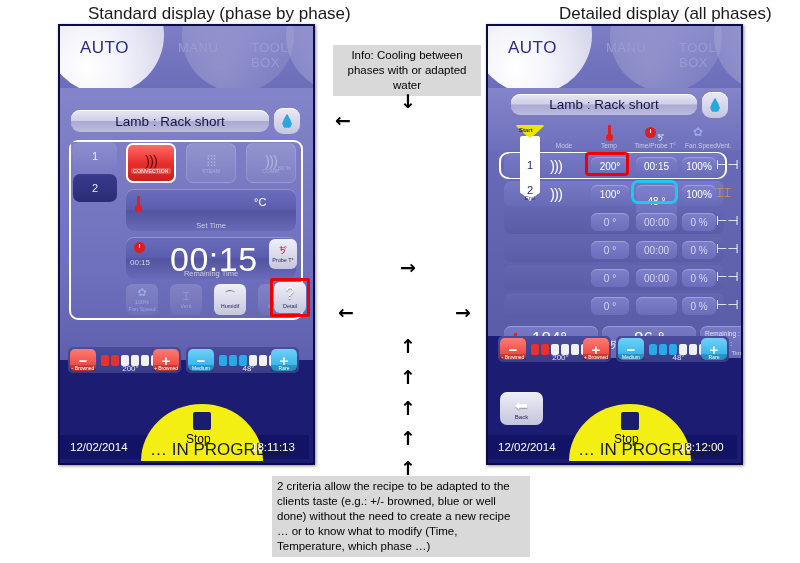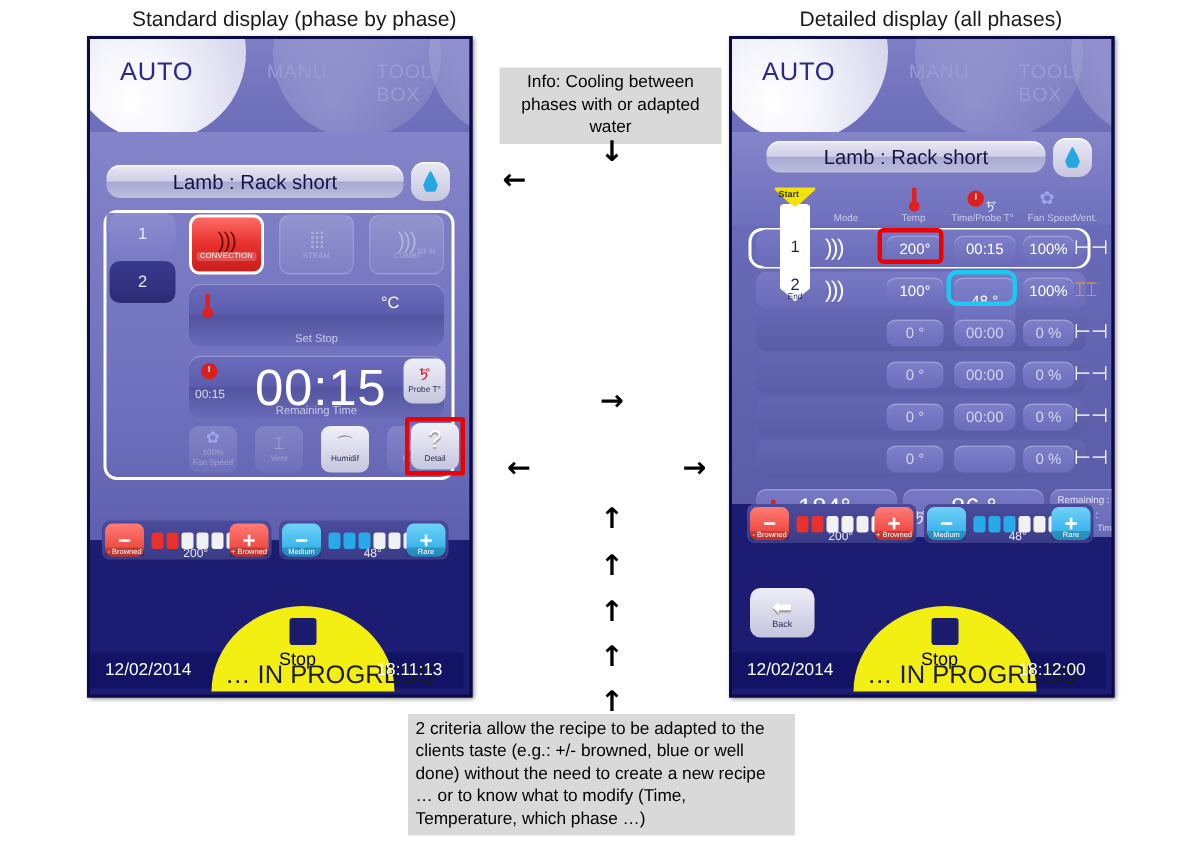--- a/index.html
+++ b/index.html
@@ -5,21 +5,21 @@
   html,body{margin:0;padding:0;}
   body{
     width:800px;height:563px;background:#ffffff;
     font-family:"Liberation Sans",sans-serif;
     position:relative;overflow:hidden;
     -webkit-font-smoothing:antialiased;
   }
   .abs{position:absolute;}
 
   
-  .caption{font-size:14px;color:#1a1a1a;white-space:nowrap;}
+  .caption{font-size:17px;color:#1a1a1a;white-space:nowrap;}
 
   
   .note{
     background:#d9d9d9;color:#000;font-size:11.5px;line-height:15px;
     padding:3px 5px;box-sizing:border-box;
   }
   .note.center{text-align:center;}
 
   
   .arrow{font-size:19px;line-height:19px;color:#000;font-family:"DejaVu Sans",sans-serif;font-weight:bold;}
@@ -230,21 +230,21 @@
   .thermo .stem{position:absolute;left:3px;top:0;width:2.5px;height:11px;background:#e02020;border-radius:1px;}
   .thermo .bulb{position:absolute;left:1px;top:9px;width:6.5px;height:6.5px;background:#e02020;border-radius:50%;}
   .clock{width:11px;height:11px;border-radius:50%;background:#d91f1f;position:relative;}
   .clock:after{content:"";position:absolute;left:5px;top:2px;width:1.4px;height:4px;background:#fff;}
   .fan{color:#9aa8e6;font-size:11px;line-height:11px;}
 </style>
 </head>
 <body>
 
 <div class="abs caption" style="left:88px;top:4px;">Standard display (phase by phase)</div>
-<div class="abs caption" style="left:533px;top:4px;">Detailed display (all phases)</div>
+<div class="abs caption" style="left:559px;top:4px;">Detailed display (all phases)</div>
 
 <div class="abs note center" style="left:333px;top:45px;width:148px;">Info: Cooling between phases with or adapted water</div>
 <div class="abs arrow" style="left:400px;top:92px;">↓</div>
 <div class="abs arrow" style="left:335px;top:111px;">←</div>
 
 <div class="abs arrow" style="left:400px;top:258px;">→</div>
 <div class="abs arrow" style="left:338px;top:303px;">←</div>
 <div class="abs arrow" style="left:455px;top:303px;">→</div>
 <div class="abs arrow" style="left:400px;top:337px;">↑</div>
 <div class="abs arrow" style="left:400px;top:368px;">↑</div>
@@ -299,21 +299,21 @@
   </div>
 
   <div class="big-field" style="left:66px;top:163px;width:170px;height:42px;">
     <div class="abs" style="left:8px;top:7px;">
       <div class="thermo">
           <div class="stem"></div>
           <div class="bulb"></div>
         </div>
     </div>
     <div class="unit" style="left:128px;top:7px;">°C</div>
-    <div class="field-cap" style="left:0;top:32px;">Set Stop</div>
+    <div class="field-cap" style="left:0;top:32px;">Set Time</div>
   </div>
 
   <div class="big-field" style="left:66px;top:211px;width:170px;height:42px;">
     <div class="abs" style="left:8px;top:5px;">
         <div class="clock"></div>
       </div>
     <div class="mini" style="left:4px;top:21px;">00:15</div>
     <div class="big-val" style="left:44px;top:3px;">00:15</div>
     <div class="field-cap" style="left:0;top:32px;">Remaining Time</div>
   </div>

